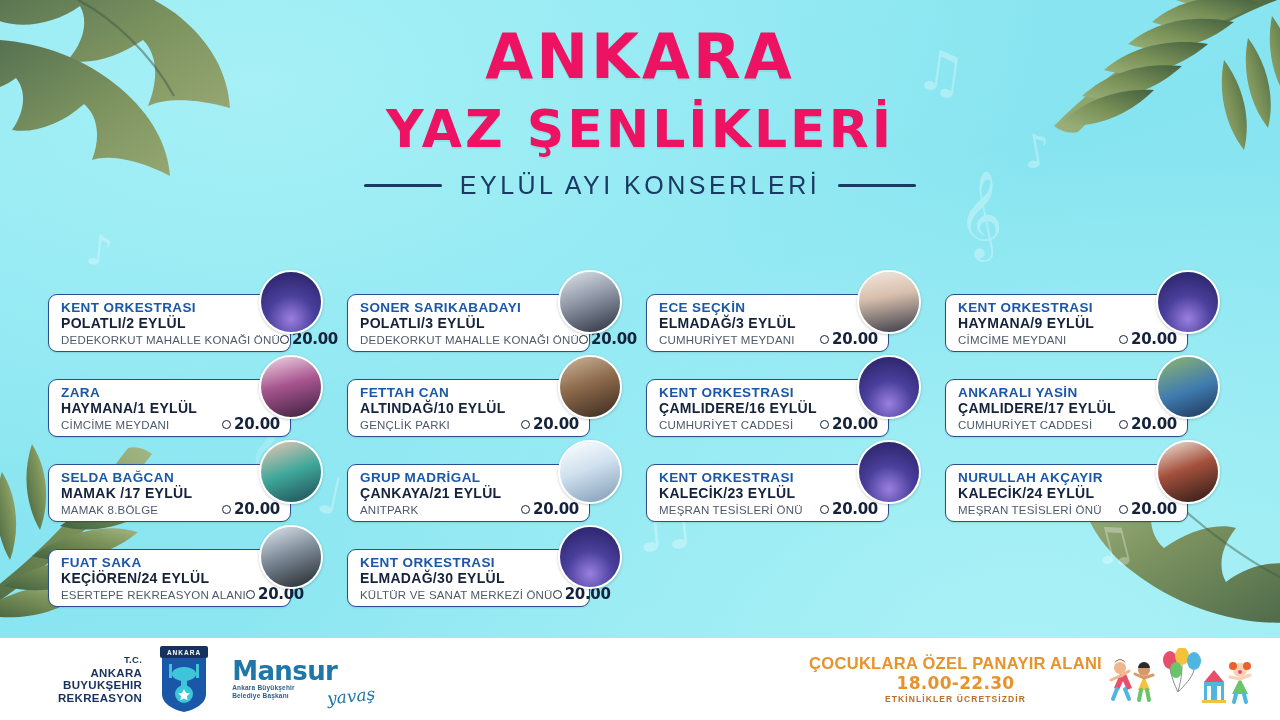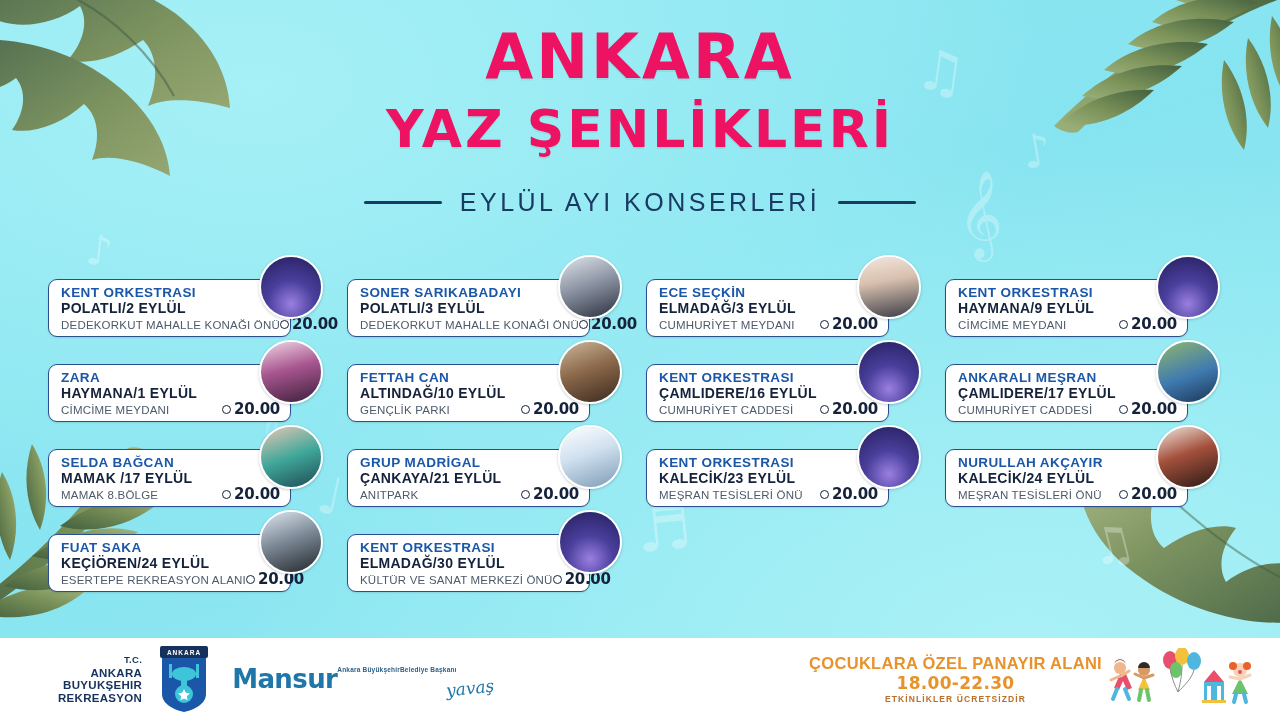--- a/index.html
+++ b/index.html
@@ -41,31 +41,31 @@
     font-family:"DejaVu Sans", sans-serif;
     font-weight:bold;
     letter-spacing:3px;
     text-shadow:0 2px 0 rgba(0,0,0,.06);
     white-space:nowrap;
   }
   .title-1{ font-size:62px; line-height:66px; }
   .title-2{ font-size:52px; line-height:78px; }
   .subtitle-wrap{
     display:flex; align-items:center; justify-content:center;
-    gap:18px; margin-top:20px;
+    gap:18px; margin-top:3px;
   }
   .sub-rule{ width:78px; height:3px; background:#1b3a63; border-radius:2px; }
   .subtitle{
     color:#1b3a63; font-size:25px; letter-spacing:3.5px; font-weight:400;
     white-space:nowrap;
   }
 
   
   .grid{
-    position:absolute; left:48px; top:269px; width:1188px;
+    position:absolute; left:48px; top:284px; width:1188px;
     display:grid; grid-template-columns:repeat(4,291px);
     column-gap:8px; row-gap:8px;
   }
   .cell{ position:relative; height:77px; }
   .cell.empty{ visibility:hidden; }
 
   .card{
     position:absolute; left:0; top:10px;
     width:243px; height:58px;
     background:#ffffff;
@@ -119,21 +119,21 @@
   }
   .footer-left{
     position:absolute; left:58px; top:50%; transform:translateY(-50%);
     display:flex; align-items:center; gap:14px;
   }
   .abb-text{
     text-align:right; color:#16325c; font-weight:bold;
     font-size:11.5px; line-height:12.5px; letter-spacing:.3px;
   }
   .abb-text .l1{ font-size:9.5px; }
-  .mansur-block{ margin-left:6px; display:flex; flex-direction:row; }
+  .mansur-block{ margin-left:6px; display:flex; flex-direction:column; }
   .mansur{
     color:#1f76a8; font-size:26px; font-weight:bold; letter-spacing:-.6px;
     line-height:26px; font-family:"DejaVu Sans", sans-serif;
   }
   .mansur-sub{
     color:#2c5f86; font-size:6.5px; font-weight:bold; line-height:8px;
     letter-spacing:.2px;
   }
   .yavas{
     position:absolute; right:-4px; bottom:-6px;
@@ -368,21 +368,21 @@
           <span class="time-val">20.00</span>
         </span>
       </div>
     </div>
     <div class="thumb">
       <div class="inner" style="background:radial-gradient(circle at 50% 78%, #9a7fe0 0%, #4a3f9c 42%, #241d5c 100%)"></div>
     </div>
       </div>
       <div class="cell">
     <div class="card">
-      <div class="artist">ANKARALI MEŞRAN</div>
+      <div class="artist">ANKARALI YASİN</div>
       <div class="place-date">ÇAMLIDERE/17 EYLÜL</div>
       <div class="venue-row">
         <span class="venue">CUMHURİYET CADDESİ</span>
         <span class="time">
           <span class="clock"></span>
           <span class="time-val">20.00</span>
         </span>
       </div>
     </div>
     <div class="thumb">

